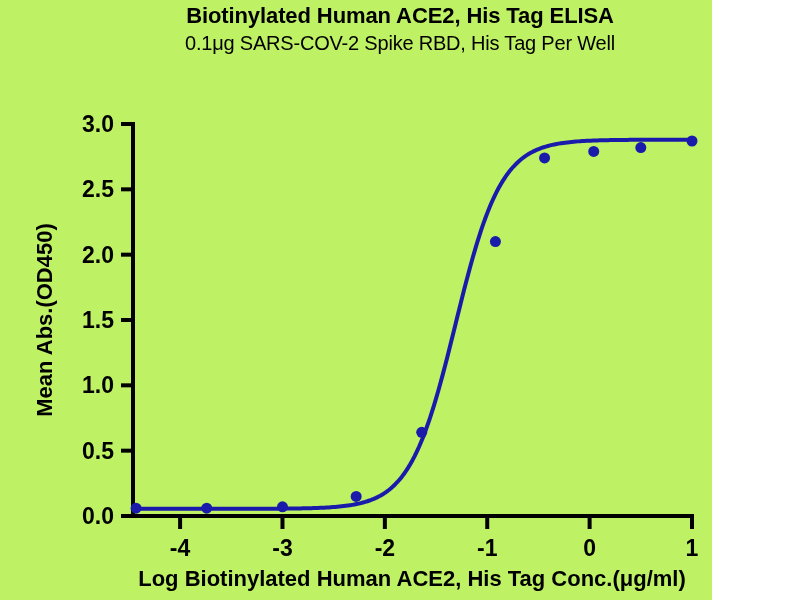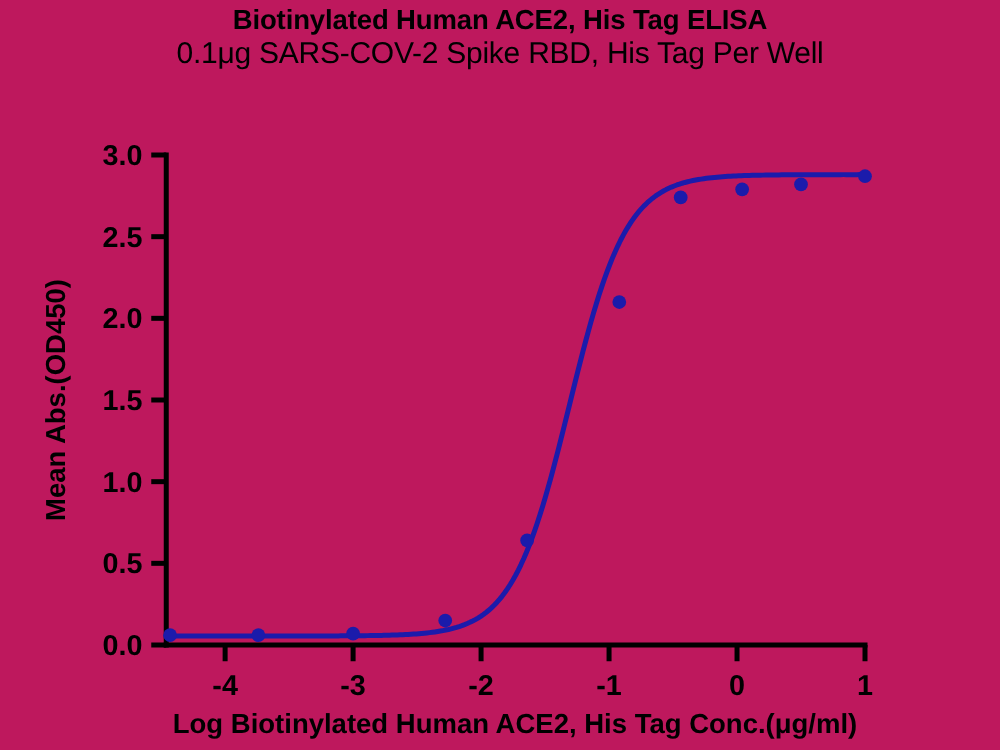--- a/index.html
+++ b/index.html
@@ -9,41 +9,41 @@
   }
   body {
     width: 800px;
     height: 600px;
     font-family: "Liberation Sans", sans-serif;
     color: #000000;
     overflow: hidden;
   }
   #figure {
     position: relative;
-    width: 800px;
+    width: 712px;
     height: 600px;
-    background: #be185d;
+    background: #bef264;
   }
   .titles {
     position: absolute;
     left: 0;
     top: 0;
     width: 800px;
     text-align: center;
   }
   .chart-title {
     font-size: 22px;
     font-weight: bold;
     line-height: 26px;
     padding-top: 3px;
     letter-spacing: -0.1px;
     white-space: nowrap;
   }
   .chart-subtitle {
-    font-size: 24px;
+    font-size: 20px;
     font-weight: normal;
     line-height: 24px;
     padding-top: 2px;
     letter-spacing: -0.2px;
     white-space: nowrap;
   }
   svg.plot {
     position: absolute;
     left: 0;
     top: 0;

